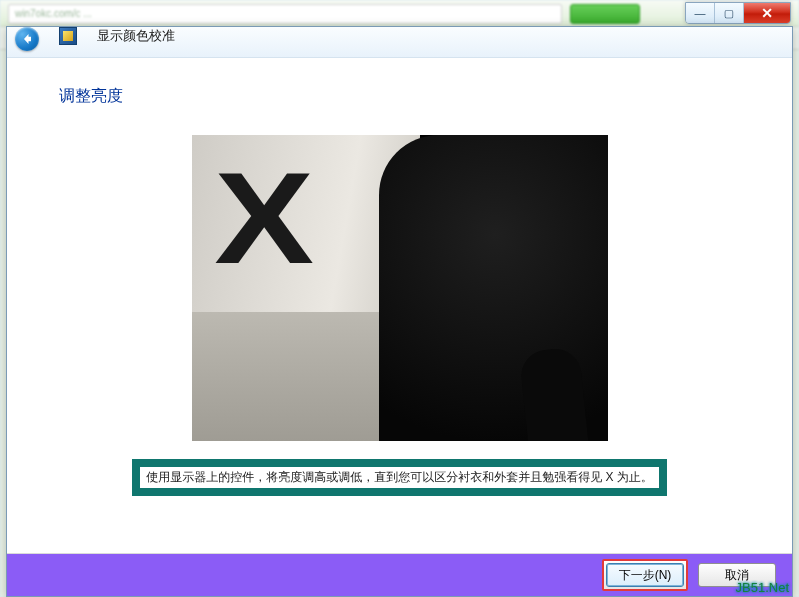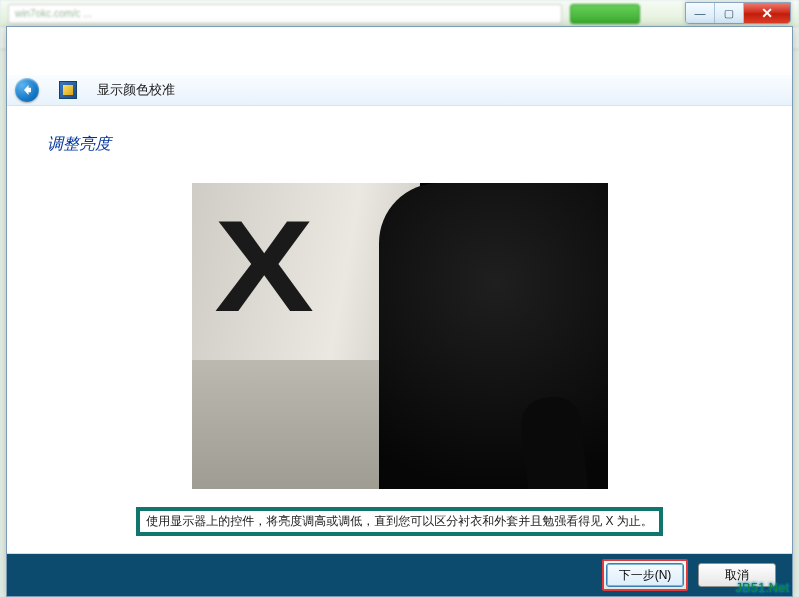--- a/index.html
+++ b/index.html
@@ -18,46 +18,46 @@
   
   .wincontrols{position:absolute;right:8px;top:2px;display:flex;height:20px;border:1px solid #8aa6bf;border-radius:0 0 4px 4px;overflow:hidden;box-shadow:0 0 4px rgba(0,0,0,.2);}
   .wincontrols div{width:28px;display:flex;align-items:center;justify-content:center;font-size:11px;color:#2a4a66;background:linear-gradient(#f4fbff,#d5e8f7);border-left:1px solid #a9c2d8;}
   .wincontrols div:first-child{border-left:none}
   .wincontrols .close{width:46px;background:linear-gradient(#ef7b6f,#d2311f 45%,#c21c0a 55%,#e0402b);color:#fff;font-weight:bold;font-size:14px;}
 
   
   .window{position:absolute;left:6px;top:26px;right:6px;bottom:0;background:#fff;border:1px solid #7a9ab5;box-shadow:0 2px 10px rgba(0,0,0,.25);}
 
   
-  .hdr{height:30px;background:linear-gradient(#fafdff,#e8f2fb);border-bottom:1px solid #d5e3ef;display:flex;align-items:center;gap:20px;padding-left:8px;font-size:13px;color:#1a1a1a;margin-top:48px;}
+  .hdr{height:30px;background:linear-gradient(#fafdff,#e8f2fb);border-bottom:1px solid #d5e3ef;display:flex;gap:20px;padding-left:8px;font-size:13px;color:#1a1a1a;}
   .back{width:24px;height:24px;border-radius:50%;background:radial-gradient(circle at 30% 30%,#5fb4ef,#1679c8 60%,#0b5a9c);display:flex;align-items:center;justify-content:center;cursor:pointer;box-shadow:inset 0 1px 2px rgba(255,255,255,.6),0 1px 2px rgba(0,0,0,.3);}
   .back svg{fill:#fff}
   .appicon{width:16px;height:16px;background:linear-gradient(135deg,#3a78bd,#1a4d88);border:1px solid #14406f;position:relative;}
   .appicon::after{content:"";position:absolute;inset:3px;background:linear-gradient(135deg,#f9e26b,#d7a318);}
 
   
   .content{padding:22px 36px 0 36px;}
-  .heading{font-size:16px;color:#003399;margin:6px 0 28px 4px;font-style:italic;}
+  .heading{font-size:16px;color:#003399;margin:6px 0 28px 16px;}
 
   .imgwrap{display:flex;justify-content:center;}
   .calibimg{width:416px;height:306px;background:#000;position:relative;overflow:hidden;}
 
   
   .calibimg .backdrop{position:absolute;left:0;top:0;width:55%;height:100%;background:linear-gradient(100deg,#cfccc6 0%,#ebe8e2 60%,#c4c1ba 100%);}
   .calibimg .bigx{position:absolute;left:28px;top:8px;font-size:130px;font-weight:900;color:#1a1a1a;font-family:Arial,sans-serif;letter-spacing:-10px;transform:scaleX(1.15);}
   .calibimg .floor{position:absolute;left:0;bottom:0;width:60%;height:42%;background:linear-gradient(180deg,#bcb9b1,#9f9c94);}
   .calibimg .suit{position:absolute;right:-10px;top:-20px;width:70%;height:130%;}
   .calibimg .neck{position:absolute;left:60%;top:-10px;width:72px;height:68px;background:linear-gradient(160deg,#e6bda1,#c08e72);border-radius:0 0 26px 26px;}
   .calibimg .jacket{position:absolute;left:18%;top:20px;width:100%;height:100%;background:radial-gradient(circle at 40% 25%,#1f1f1f,#060606 60%);border-radius:60px 10px 0 0;}
   .calibimg .arm{position:absolute;right:10%;bottom:-4%;width:60px;height:180px;background:#0a0a0a;border-radius:26px;transform:rotate(-6deg);}
 
-  .instruction{margin:18px auto 0 auto;padding:2px 6px;border:4px solid #0f766e;font-size:12px;color:#222;text-align:center;display:block;width:fit-content;max-width:640px;}
+  .instruction{margin:18px auto 0 auto;padding:2px 6px;border:8px solid #0f766e;font-size:12px;color:#222;text-align:center;display:block;width:fit-content;max-width:640px;}
 
   
-  .footer{position:absolute;left:0;right:0;bottom:0;height:42px;border-top:1px solid #dadada;background:#0c4a6e;display:flex;align-items:center;justify-content:flex-end;gap:10px;padding-right:16px;}
+  .footer{position:absolute;left:0;right:0;bottom:0;height:42px;border-top:1px solid #dadada;background:#8b5cf6;display:flex;align-items:center;justify-content:flex-end;gap:10px;padding-right:16px;}
   .btn{min-width:78px;height:24px;font-size:12px;background:linear-gradient(#fefefe,#e6e6e6);border:1px solid #8f8f8f;border-radius:3px;cursor:pointer;padding:0 10px;}
   .btn.primary-wrap{padding:2px;border:2px solid #e23a3a;border-radius:2px;display:inline-flex;}
   .btn.primary{border:1px solid #3c7fb1;background:linear-gradient(#f6fbff,#dceefb);box-shadow:0 0 0 1px #7eb4d9 inset;}
 
   .watermark{position:absolute;right:10px;bottom:2px;font-size:13px;font-family:Verdana,sans-serif;color:#15803d;text-shadow:0 0 3px #08a,0 0 3px #08a;pointer-events:none;}
 </style>
 </head>
 <body>
 
 <div class="bg">

